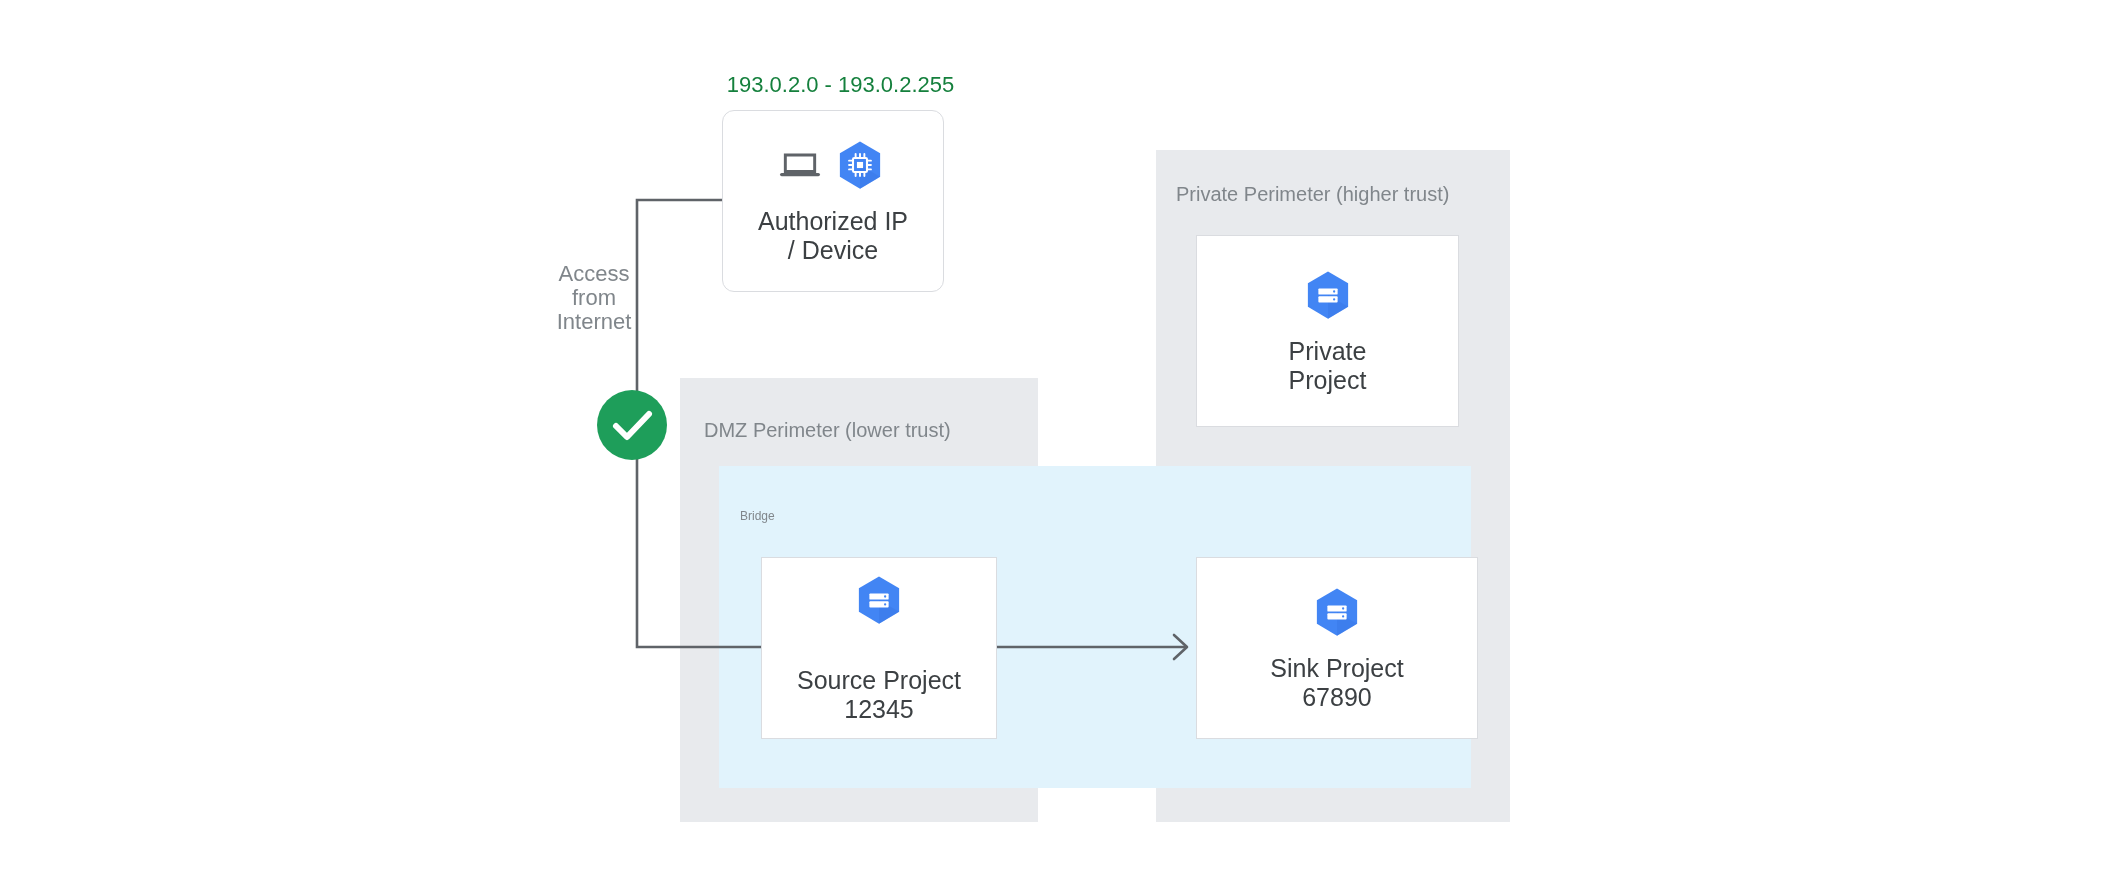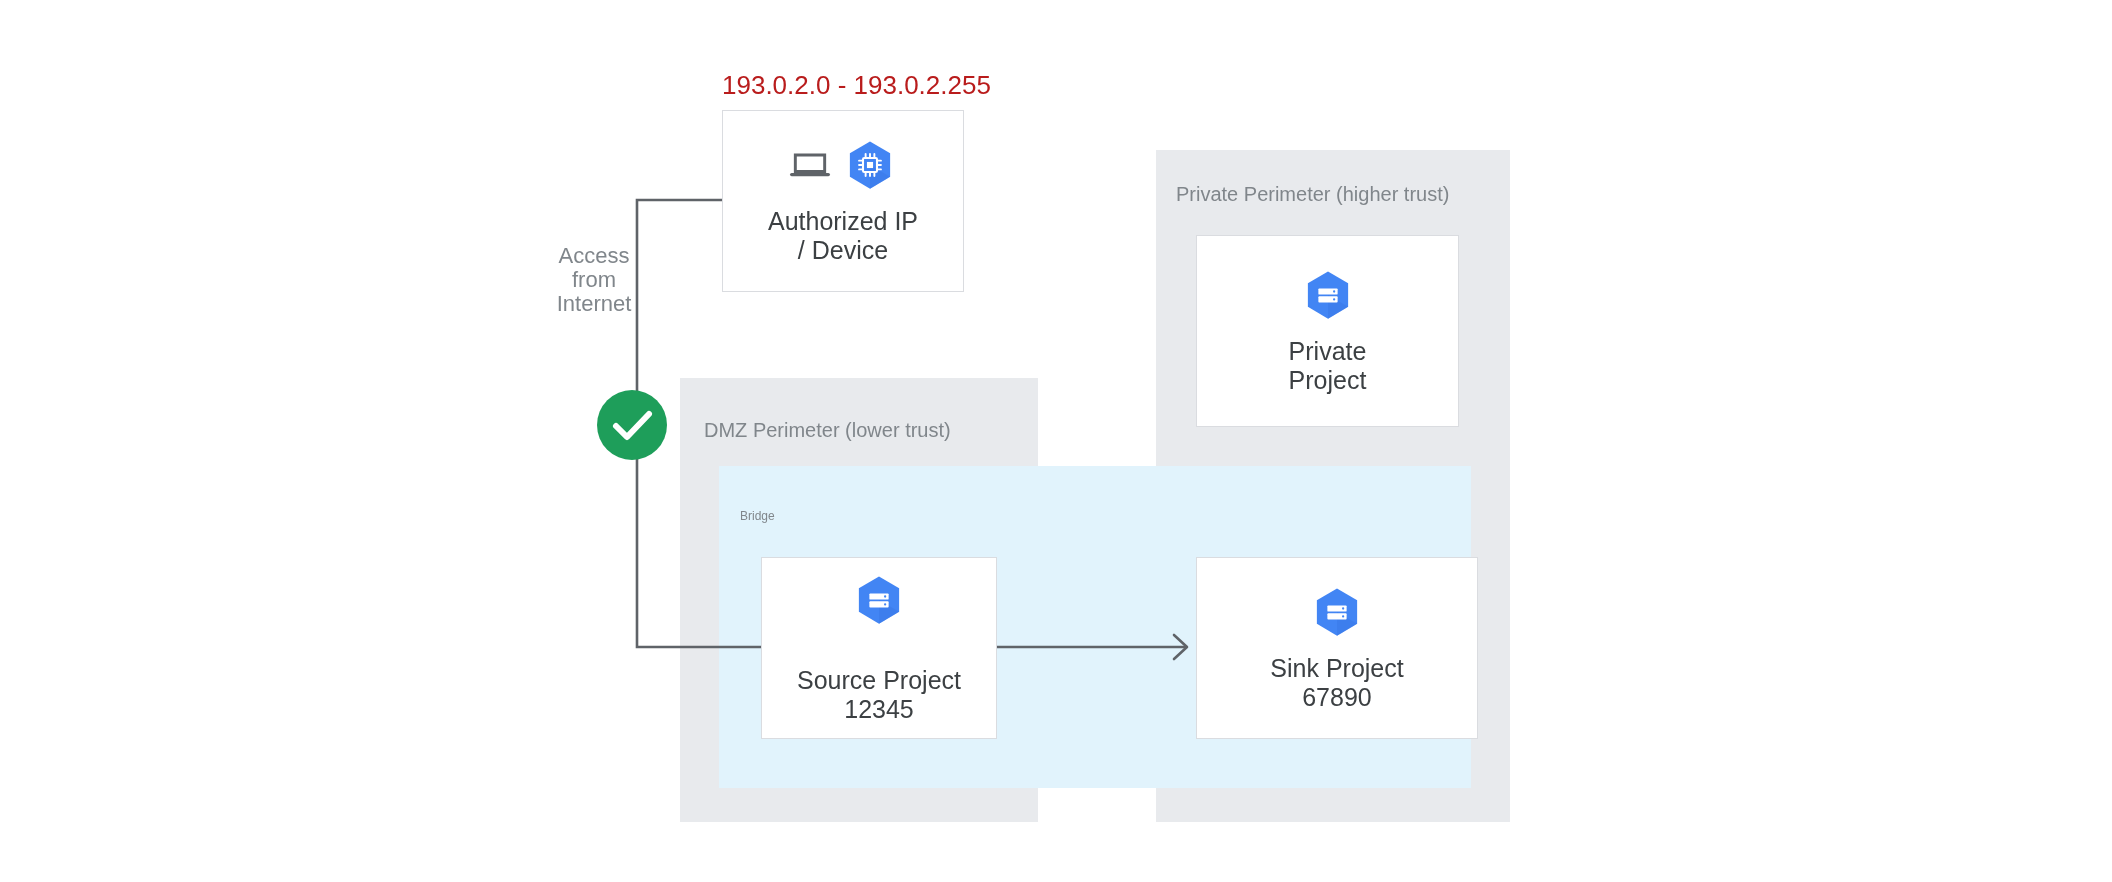--- a/index.html
+++ b/index.html
@@ -98,22 +98,23 @@
     text-align: center;
     color: #3C4043;
     font-size: 25px;
     line-height: 29px;
     white-space: pre-line;
   }
 
   #node-authorized {
     left: 722px;
     top: 110px;
-    width: 242px;
+    width: 222px;
     height: 182px;
+    border-radius: 12px;
   }
   #node-private {
     left: 1196px;
     top: 235px;
     width: 263px;
     height: 192px;
   }
   #node-source {
     left: 761px;
     top: 557px;
@@ -128,29 +129,29 @@
     height: 182px;
   }
 
   
   #ip-range-label {
     position: absolute;
     left: 722px;
     top: 72px;
     width: 237px;
     text-align: center;
-    color: #b91c1c;
-    font-size: 26px;
+    color: #15803d;
+    font-size: 22px;
     line-height: 26px;
     white-space: nowrap;
   }
   #access-label {
     position: absolute;
     left: 528px;
-    top: 244px;
+    top: 262px;
     width: 132px;
     text-align: center;
     color: #80868B;
     font-size: 22px;
     line-height: 24px;
     white-space: pre-line;
   }
 
   
   #connectors {

